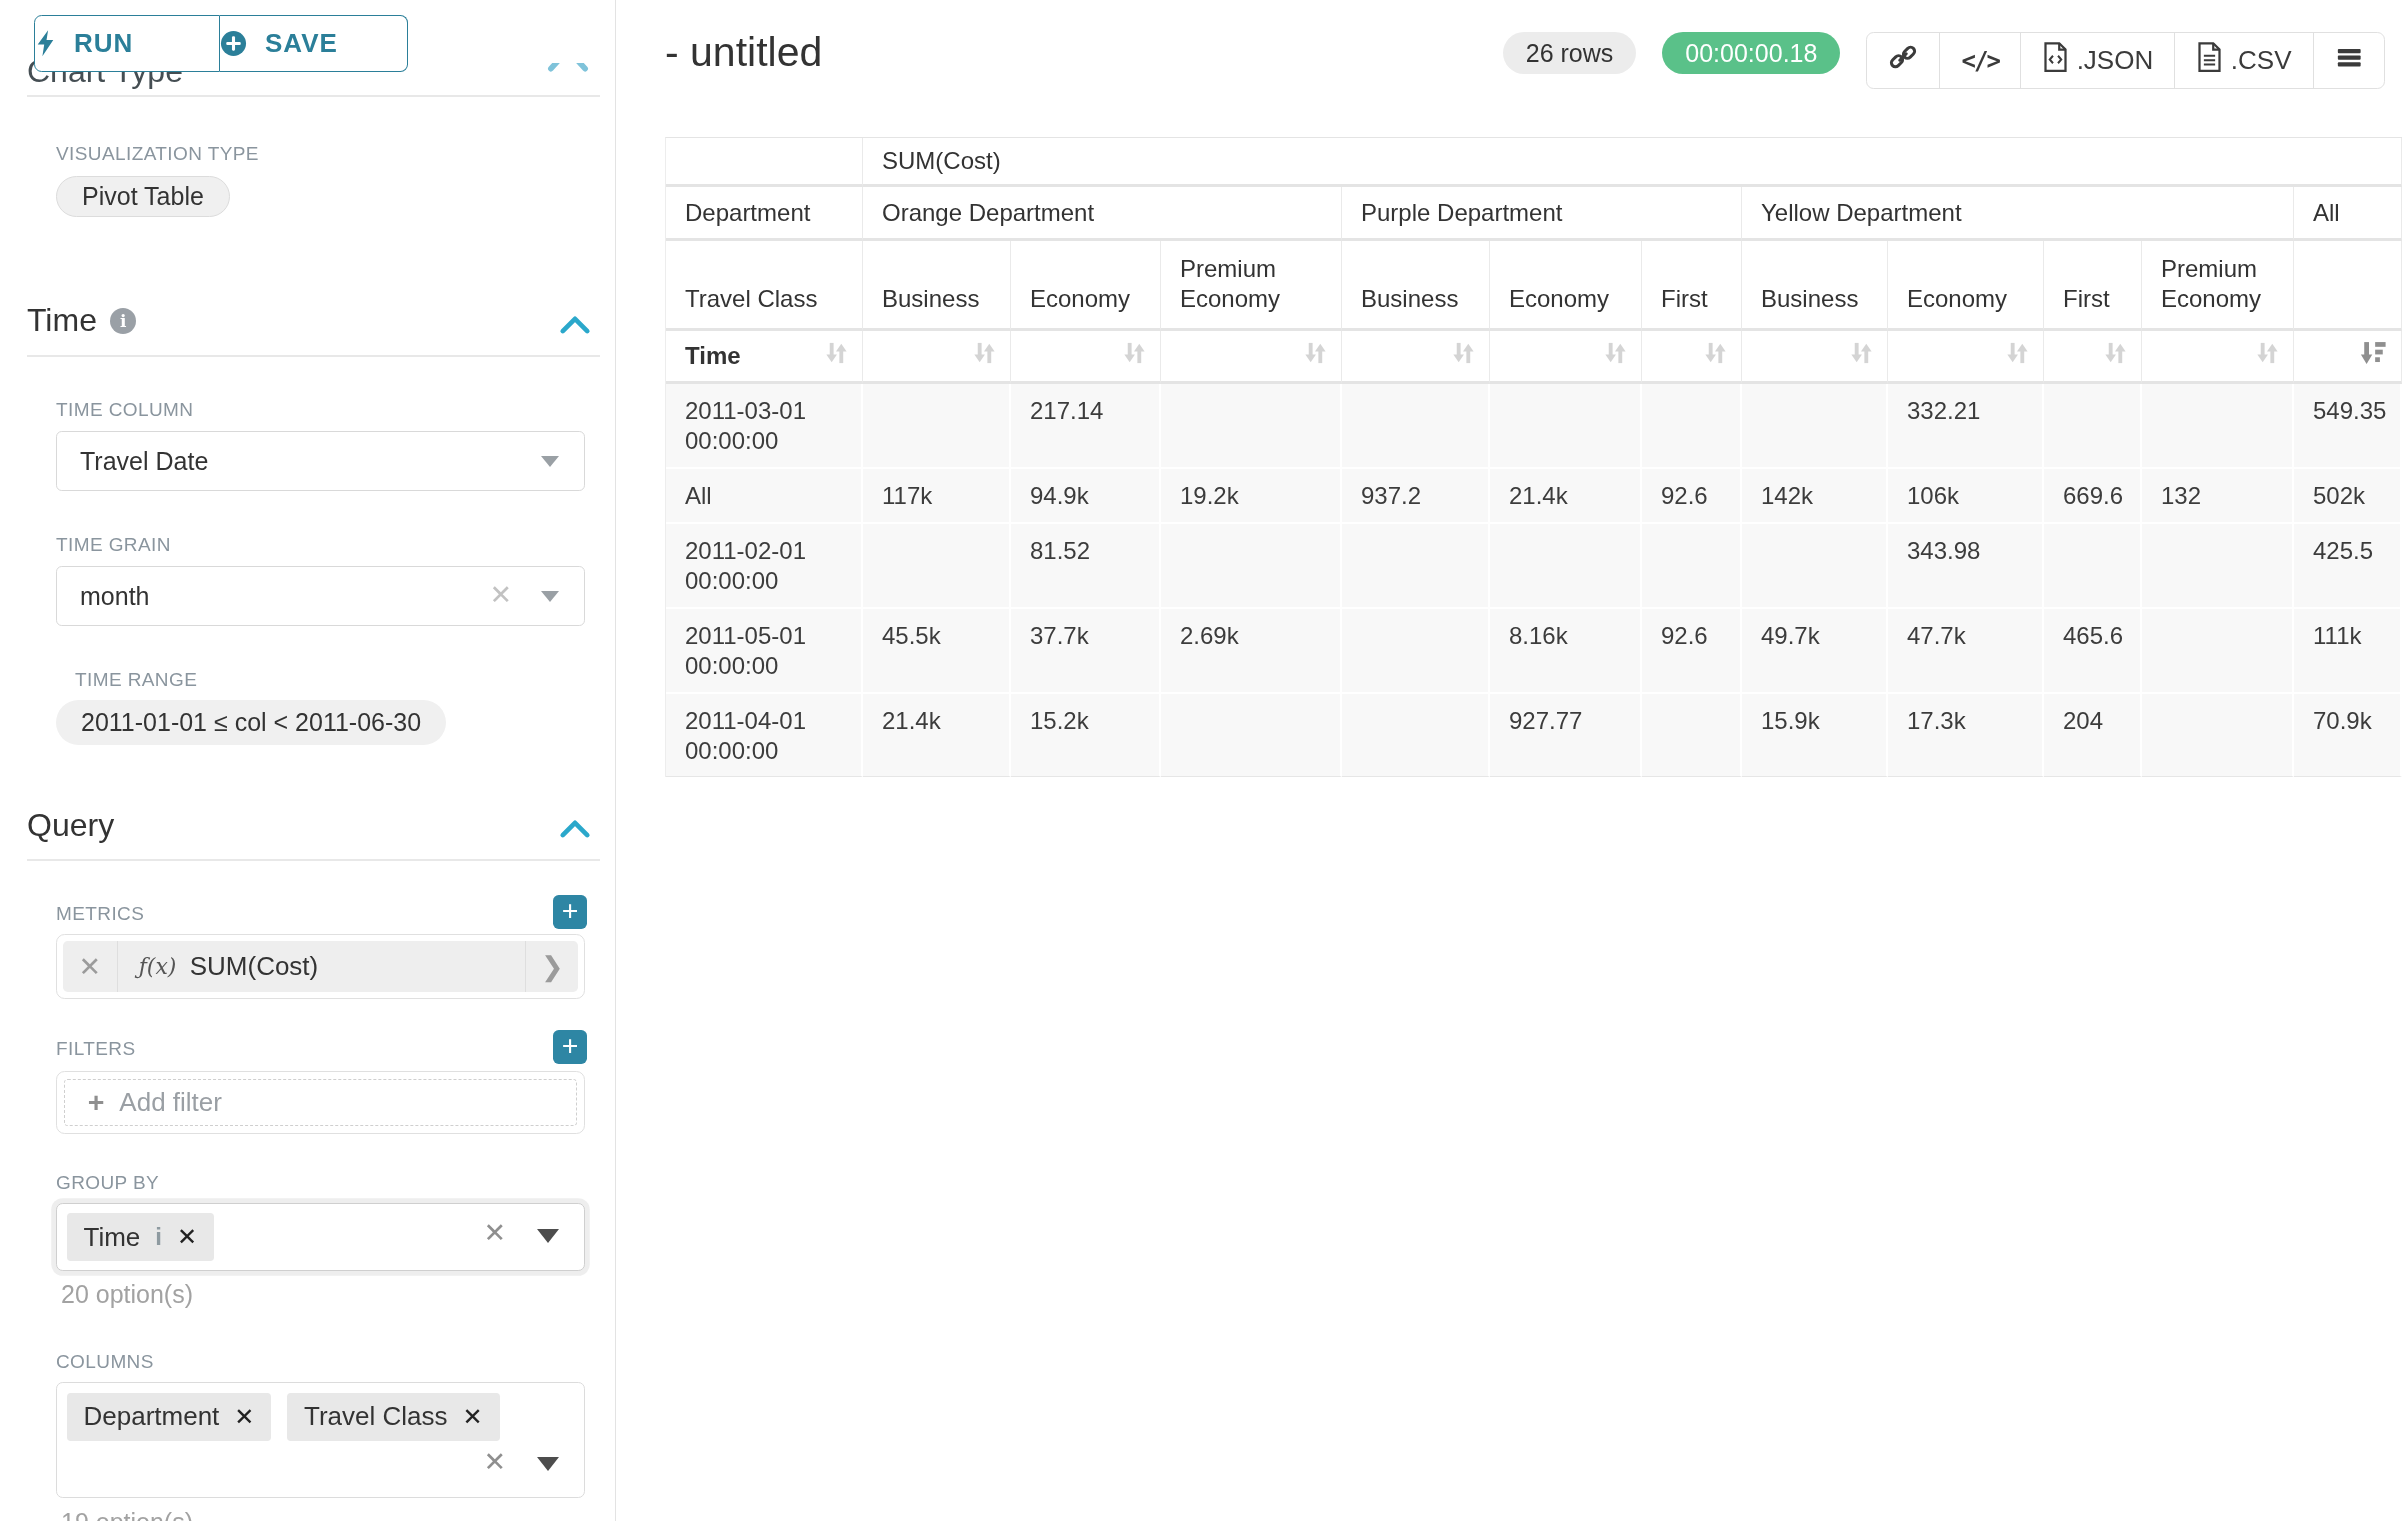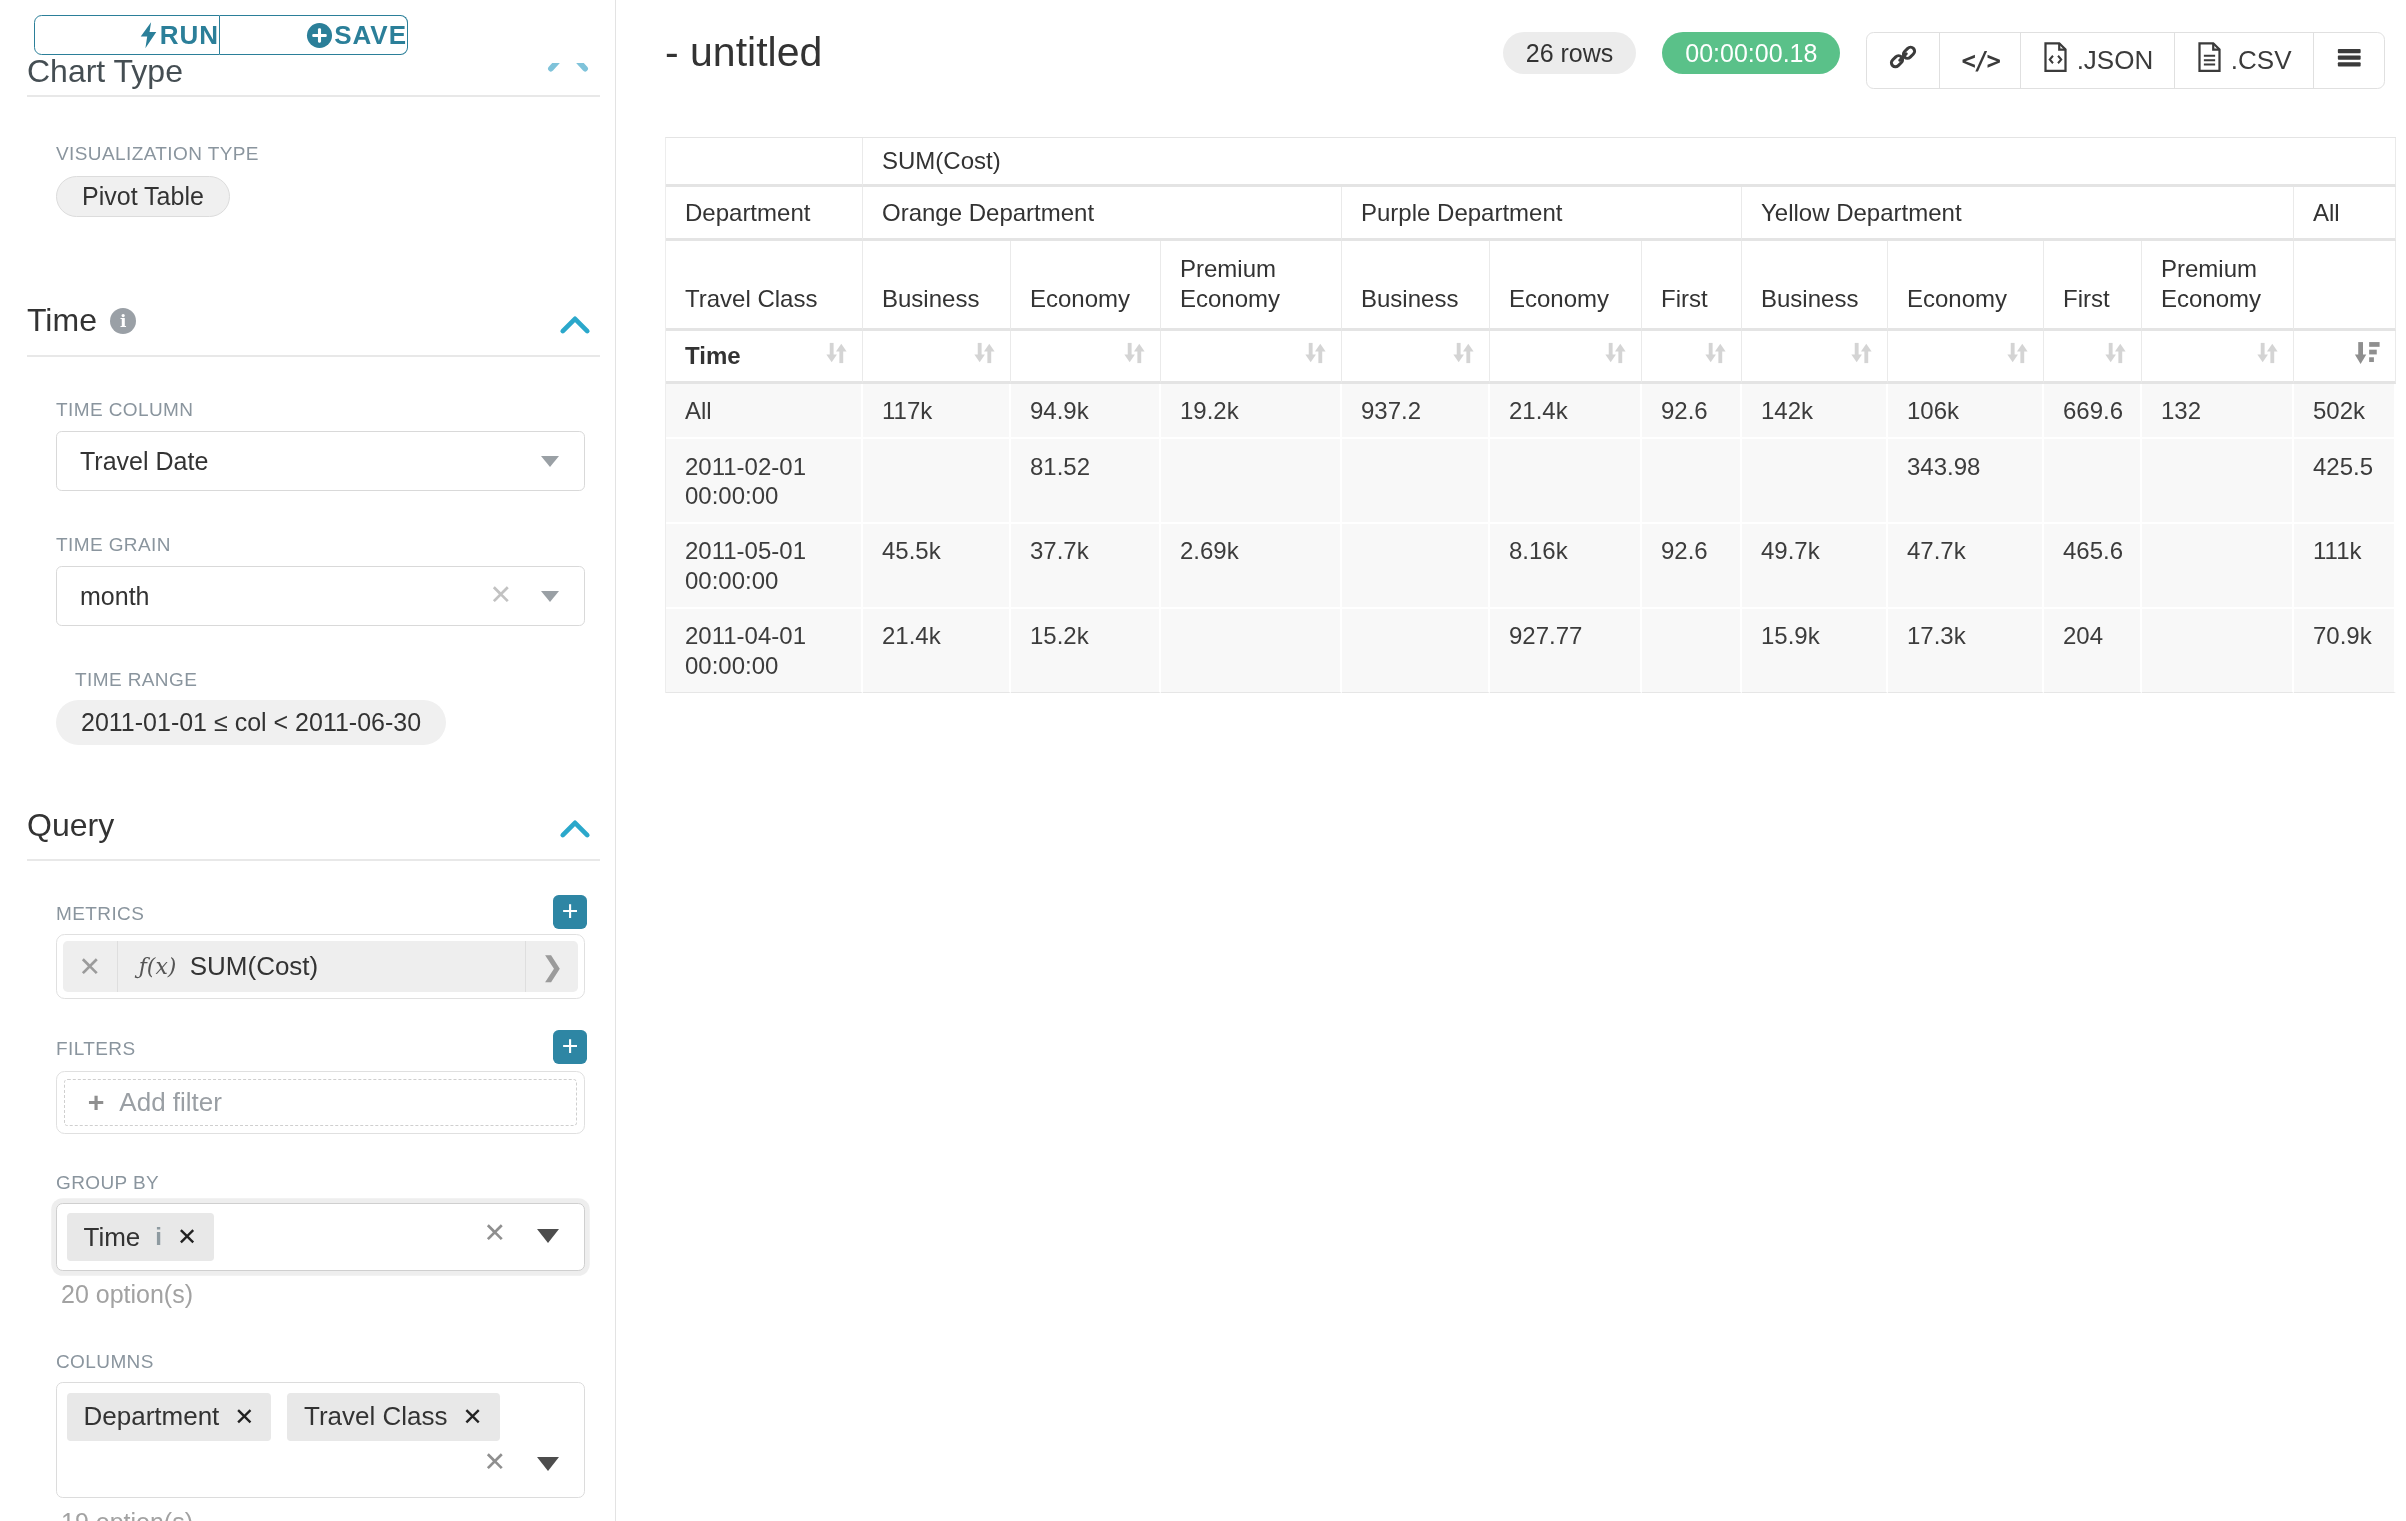--- a/index.html
+++ b/index.html
@@ -11,22 +11,22 @@
   .sidebar { position:relative; width:616px; height:1522px; border-right:1.9px solid #e3e3e3;
              background:#fff; flex:0 0 616px; overflow:hidden; }
 
   .side-toolbar { position:absolute; top:0; left:0; width:100%; height:97px; overflow:hidden; }
   .clipped-heading { position:absolute; left:27px; top:53px; font-size:32px; font-weight:500; color:#454e53; white-space:nowrap; }
   .partial-chevron { position:absolute; top:63px; left:547px; width:42px; height:9.5px; overflow:hidden; }
   .partial-chevron svg { display:block; margin-top:-19px; }
   .toolbar-divider { position:absolute; left:27px; right:15px; bottom:0; height:1.9px; background:#e8e8e8; }
 
   .btn-group { position:absolute; top:15px; left:34px; display:flex; z-index:3; }
-  .btn-group button { display:flex; align-items:center; justify-content:flex-end; gap:1px;
-      height:40px; background:#fff; border:1.9px solid #2b7f99; color:#2b7f99;
+  .btn-group button { display:flex; align-items:center; justify-content:flex-start; gap:18px;
+      height:57px; background:#fff; border:1.9px solid #2b7f99; color:#2b7f99;
       font-family:inherit; font-size:26px; font-weight:600; letter-spacing:1px; cursor:pointer; }
   .btn-run  { width:186px; border-radius:7.6px 0 0 7.6px; }
   .btn-save { width:188px; border-radius:0 7.6px 7.6px 0; border-left:none !important; }
 
   .side-label { position:absolute; left:56px; font-size:19px; font-weight:500; letter-spacing:0.4px; color:#8a959e; }
   .section-head { position:absolute; left:27px; font-size:32px; font-weight:500; color:#333; display:flex; align-items:center; gap:13.3px; }
   .sec-chevron { position:absolute; left:559px; width:32px; height:21px; }
   .side-divider { position:absolute; left:27px; right:15px; height:1.9px; background:#e8e8e8; }
 
   .pill { display:inline-flex; align-items:center; background:#f0f0f0; border-radius:21px;
@@ -468,20 +468,34 @@
                       <path d="M8 2 v16" stroke="#8f8f8f" stroke-width="5"></path>
                       <path d="M2 15 L8 25 L14 15 Z" fill="#8f8f8f"></path>
                       <rect x="17" y="2" width="11" height="5" fill="#8f8f8f"></rect>
                       <rect x="17" y="10" width="8" height="5" fill="#8f8f8f"></rect>
                       <rect x="17" y="18" width="5" height="5" fill="#8f8f8f"></rect>
                     </svg></span>
                 </span>
               </th>
             </tr>
             <tr class="drow">
+              <td class="rowlabel">2011-03-01 00:00:00</td>
+              <td></td>
+              <td>217.14</td>
+              <td></td>
+              <td></td>
+              <td></td>
+              <td></td>
+              <td></td>
+              <td>332.21</td>
+              <td></td>
+              <td></td>
+              <td>549.35</td>
+            </tr>
+            <tr class="drow">
               <td class="rowlabel">All</td>
               <td>117k</td>
               <td>94.9k</td>
               <td>19.2k</td>
               <td>937.2</td>
               <td>21.4k</td>
               <td>92.6</td>
               <td>142k</td>
               <td>106k</td>
               <td>669.6</td>

